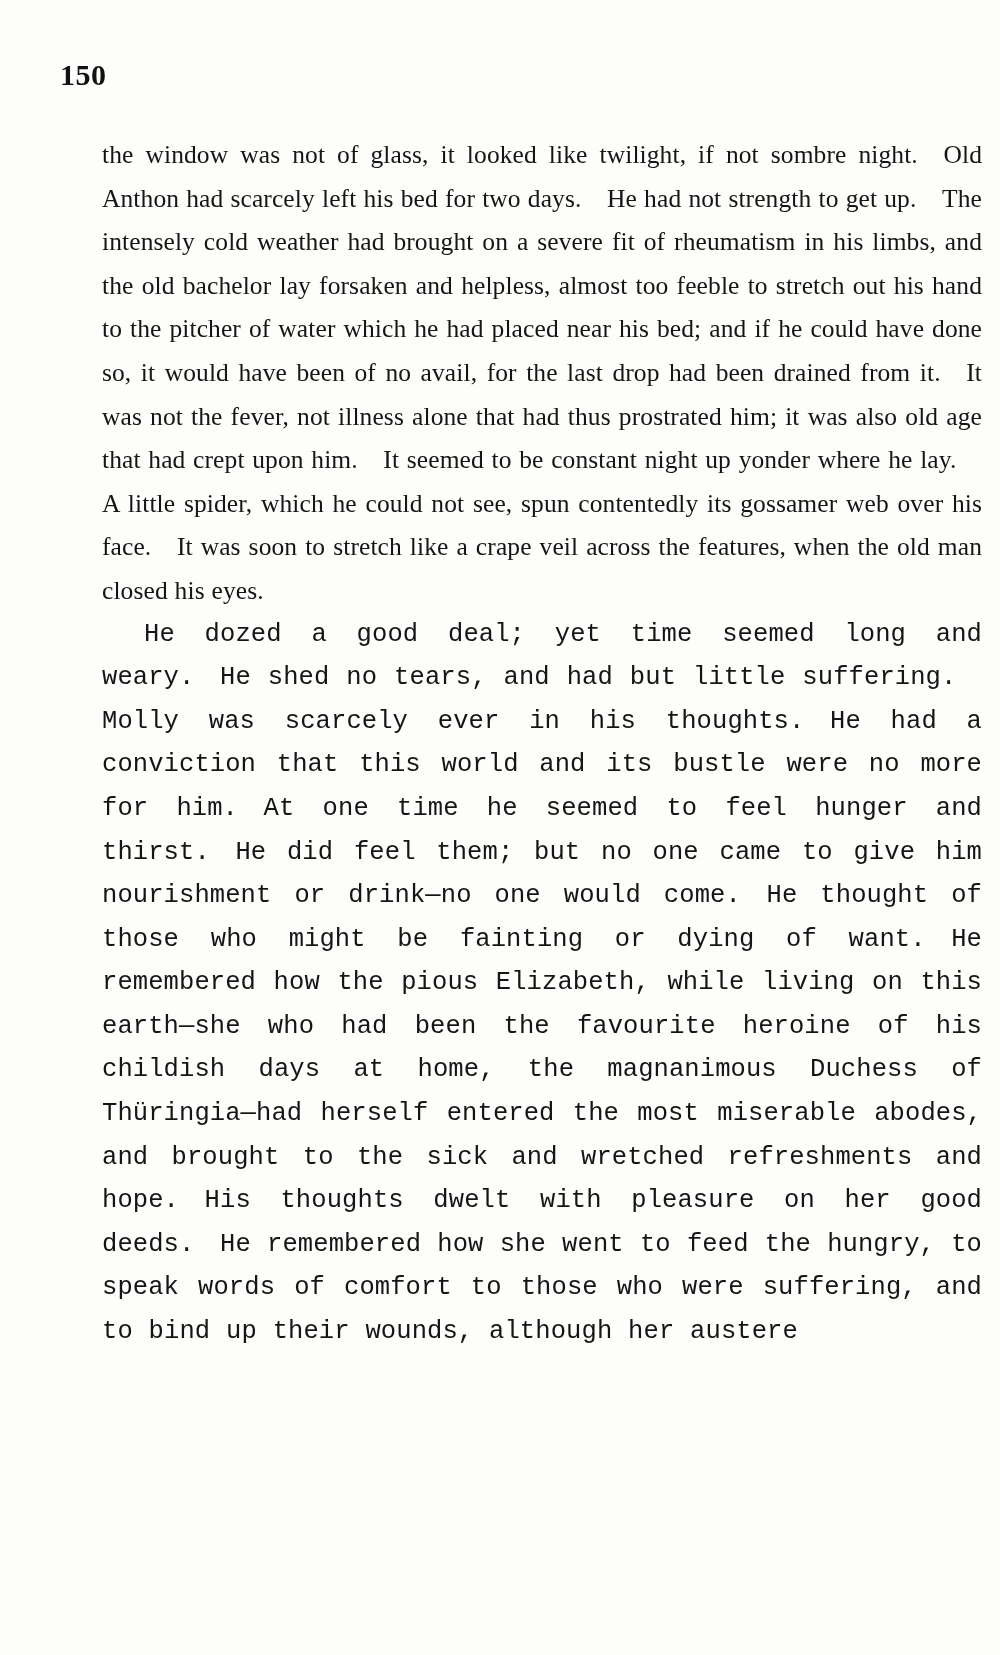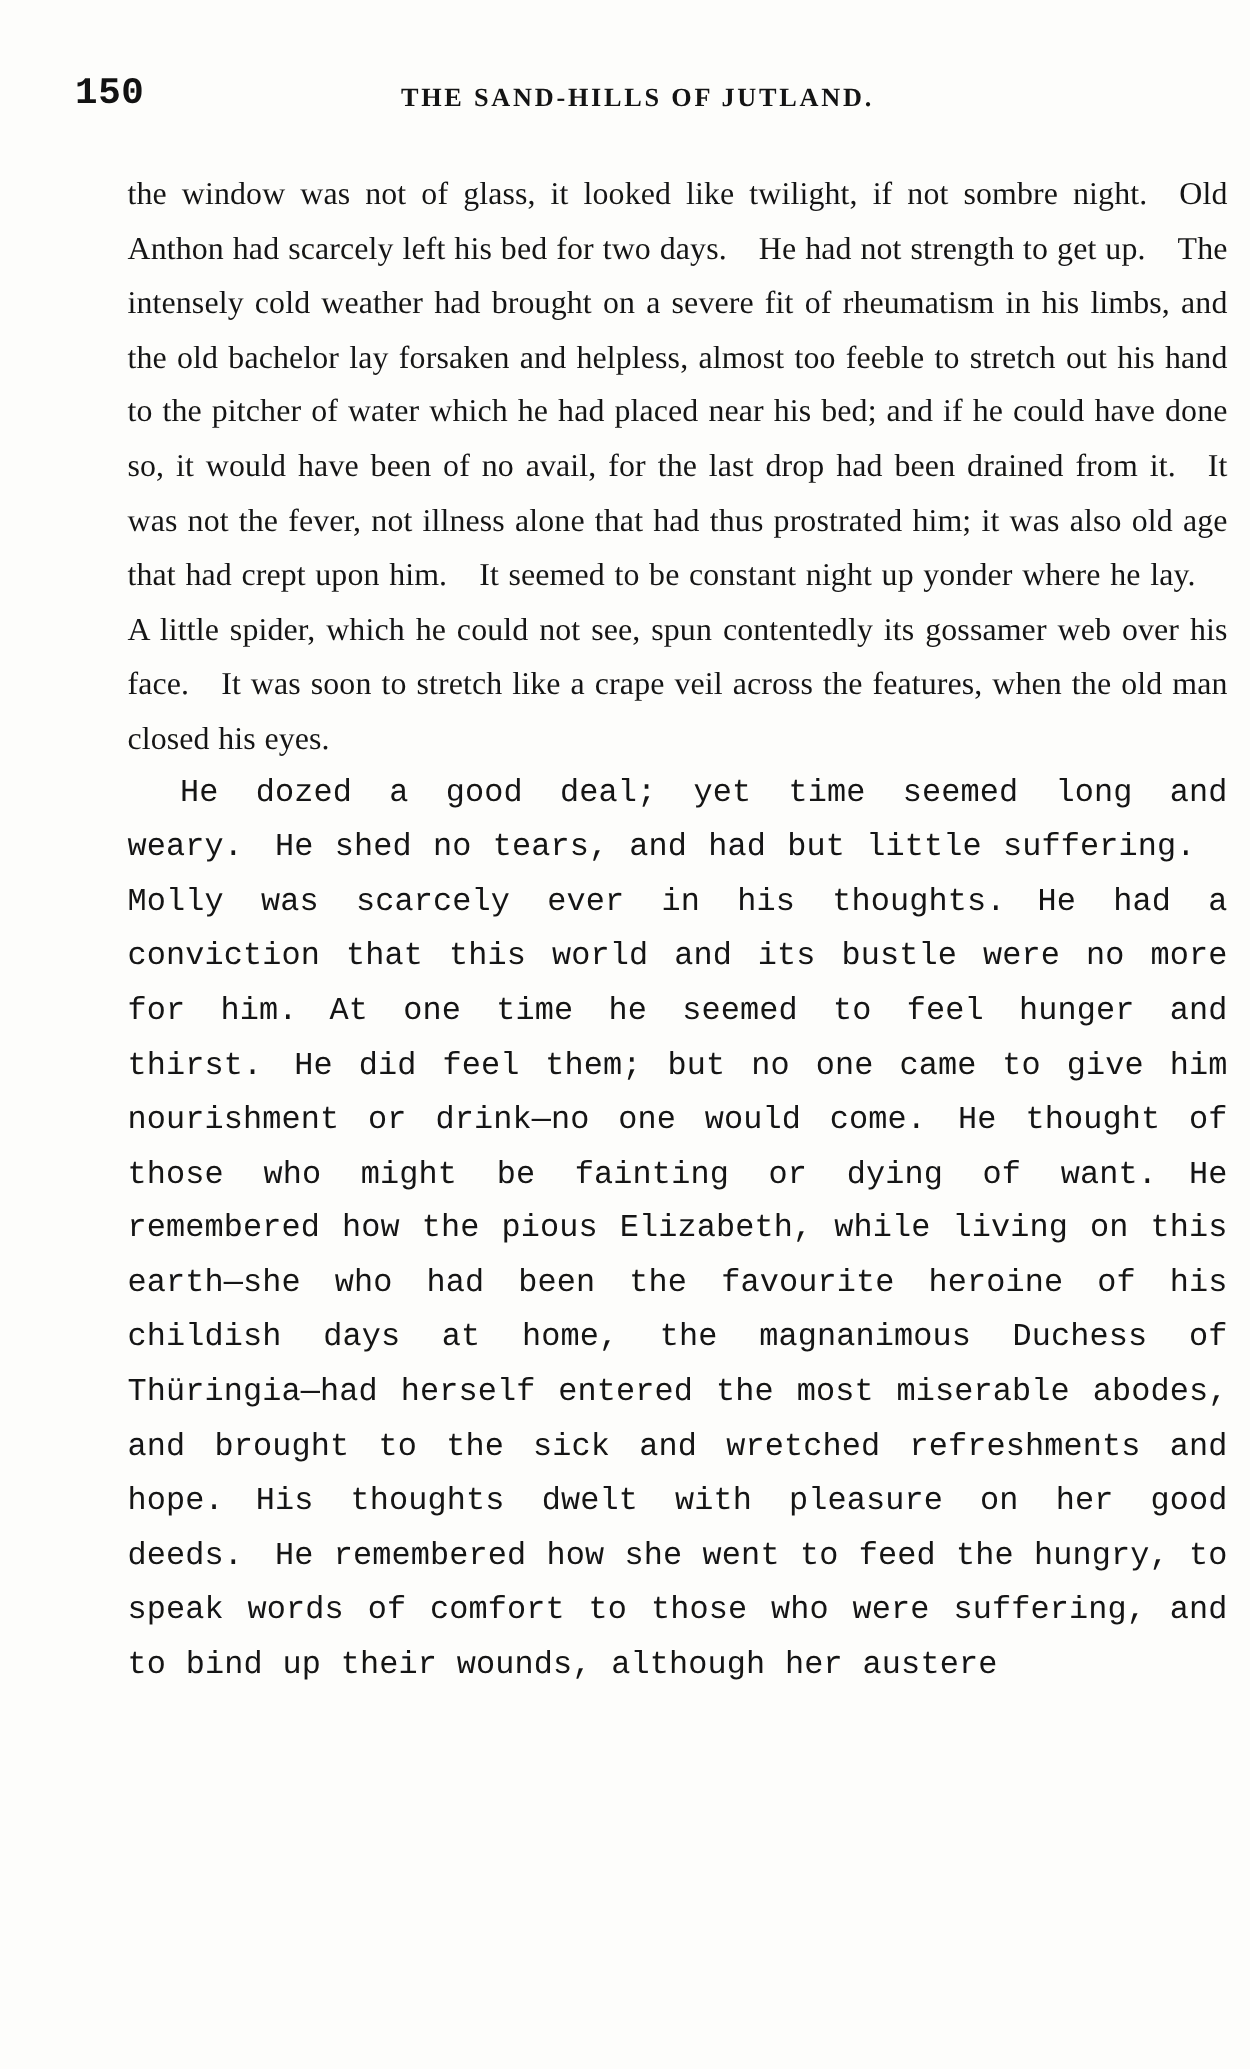--- a/index.html
+++ b/index.html
@@ -31,21 +31,20 @@
     height: 40px;
   }
   .folio {
     position: absolute;
     left: 0;
     top: 0;
     font-size: 30px;
     font-weight: bold;
     letter-spacing: 0.5px;
     color: #121212;
-    font-family: Liberation Mono, monospace;
   }
   .running-head {
     position: absolute;
     left: 140px;
     top: 8px;
     width: 620px;
     text-align: center;
     font-size: 21px;
     font-weight: bold;
     letter-spacing: 2.2px;
@@ -77,21 +76,20 @@
     margin-top: 0;
   }
 </style>
 </head>
 <body>
 
 <div class="page">
 
   <div class="page-header">
     <div class="folio">150</div>
-    <div class="running-head">THE SAND-HILLS OF JUTLAND.</div>
   </div>
 
   <div class="body-text">
     <p class="para">the window was not of glass, it looked like twilight, if not sombre night. Old Anthon had scarcely left his bed for two days. He had not strength to get up. The intensely cold weather had brought on a severe fit of rheumatism in his limbs, and the old bachelor lay forsaken and helpless, almost too feeble to stretch out his hand to the pitcher of water which he had placed near his bed; and if he could have done so, it would have been of no avail, for the last drop had been drained from it. It was not the fever, not illness alone that had thus prostrated him; it was also old age that had crept upon him. It seemed to be constant night up yonder where he lay. A little spider, which he could not see, spun contentedly its gossamer web over his face. It was soon to stretch like a crape veil across the features, when the old man closed his eyes.</p>
     <p class="para indent">He dozed a good deal; yet time seemed long and weary. He shed no tears, and had but little suffering. Molly was scarcely ever in his thoughts. He had a conviction that this world and its bustle were no more for him. At one time he seemed to feel hunger and thirst. He did feel them; but no one came to give him nourishment or drink—no one would come. He thought of those who might be fainting or dying of want. He remembered how the pious Elizabeth, while living on this earth—she who had been the favourite heroine of his childish days at home, the magnanimous Duchess of Thüringia—had herself entered the most miserable abodes, and brought to the sick and wretched refreshments and hope. His thoughts dwelt with pleasure on her good deeds. He remembered how she went to feed the hungry, to speak words of comfort to those who were suffering, and to bind up their wounds, although her austere</p>
   </div>
 
 </div>
 
 </body></html>

